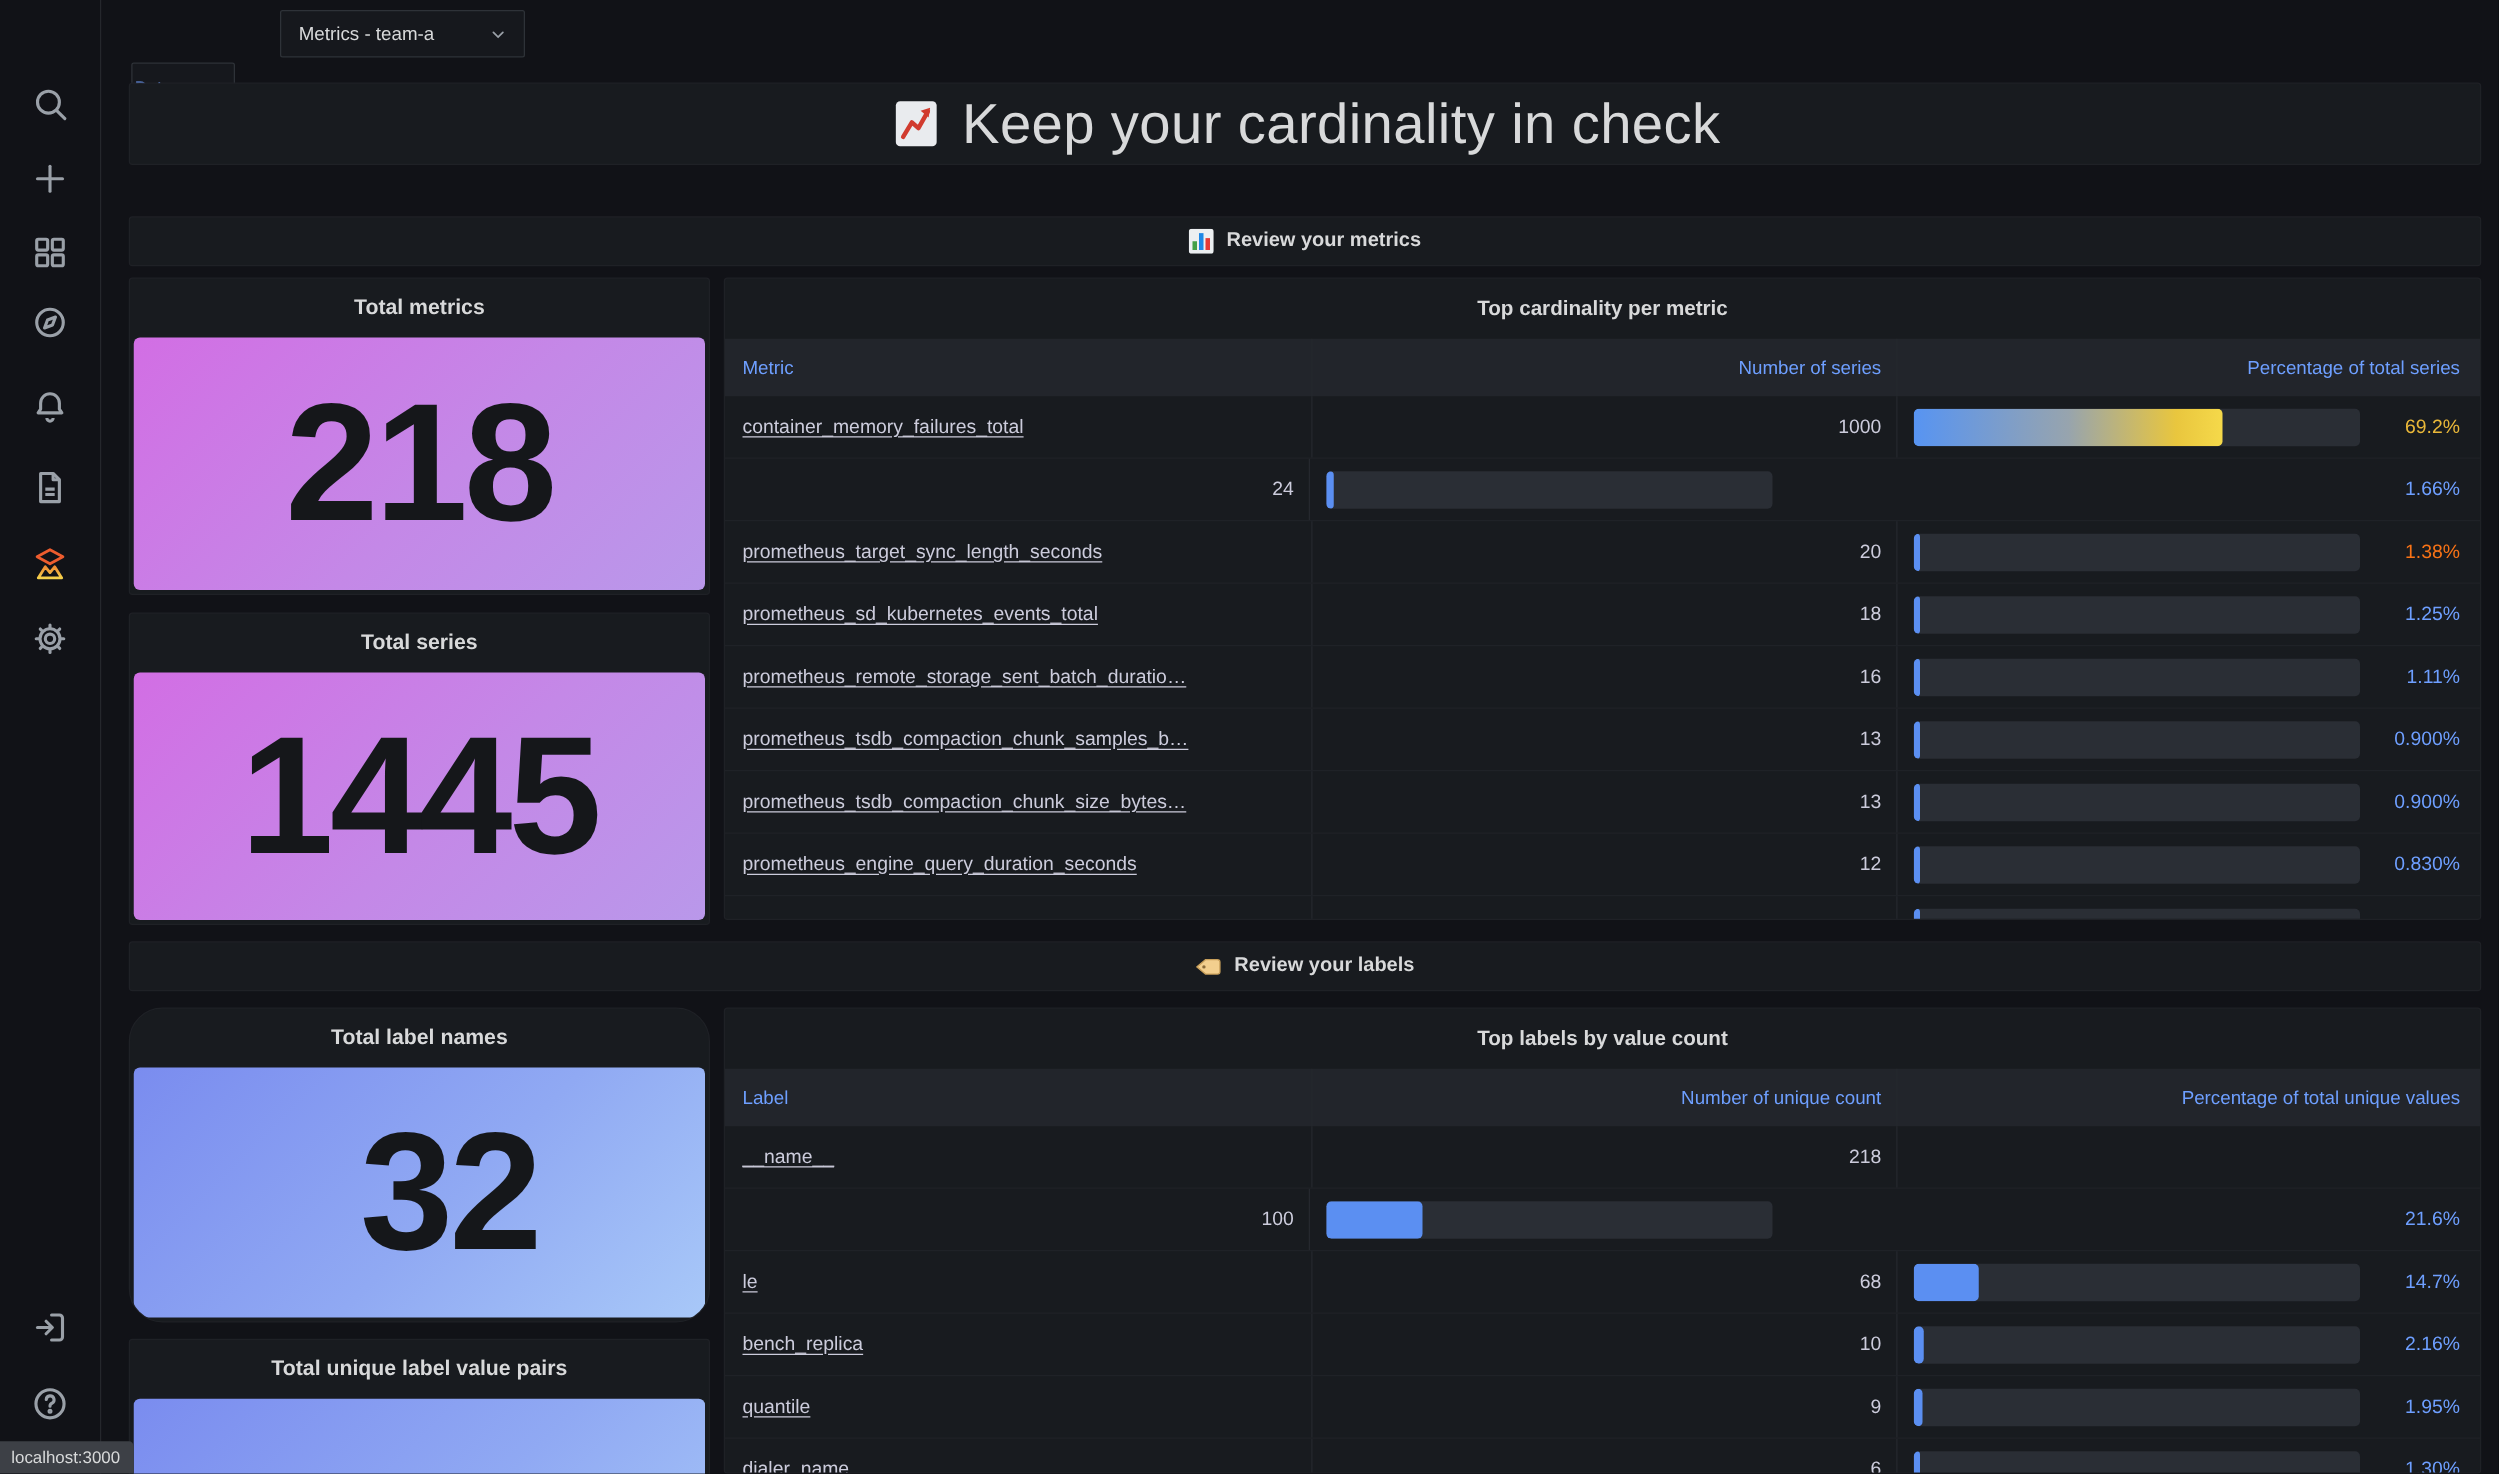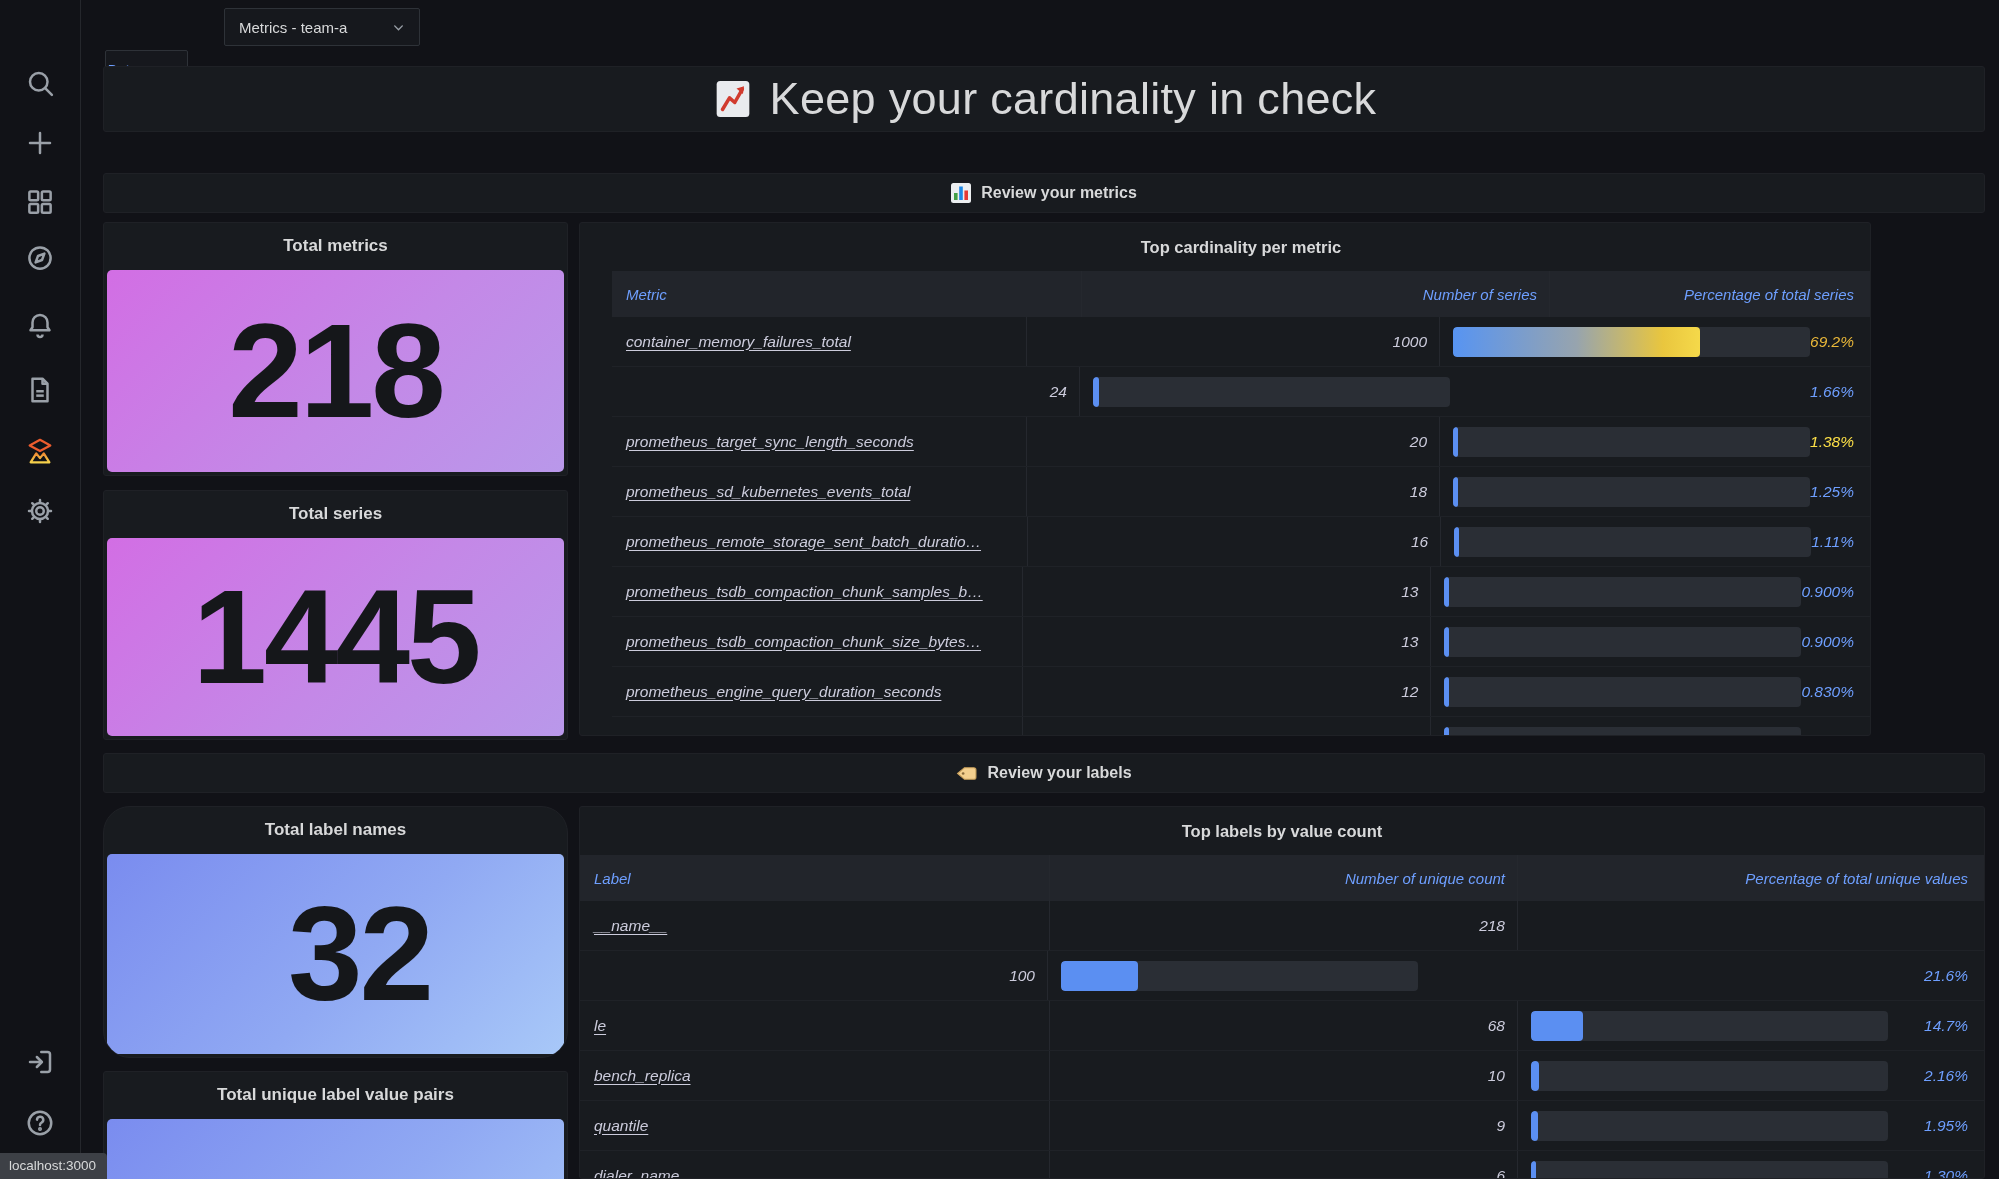--- a/index.html
+++ b/index.html
@@ -42,26 +42,26 @@
              display:flex;align-items:center;justify-content:center;}
   .stat-value{font-size:134px;font-weight:700;color:#15171a;letter-spacing:-3px;line-height:1;}
   .grad-purple{background:linear-gradient(135deg,#d26ee4 0%,#c488e7 55%,#b998ea 100%);}
   .grad-blue{background:linear-gradient(135deg,#7a8cef 0%,#90a9f3 55%,#a8c8f8 100%);padding-left:48px;}
   .stat-tm{left:103px;top:222px;width:465px;height:254px;}
   .stat-ts{left:103px;top:490px;width:465px;height:250px;}
   .stat-ln{left:103px;top:806px;width:465px;height:252px;border-radius:27px;}
   .stat-up{left:103px;top:1071px;width:465px;height:254px;}
 
   
-  .tbl-metrics{left:579px;top:222px;width:1292px;height:514px;padding-left:32px;}
+  .tbl-metrics{left:579px;top:222px;width:1406px;height:514px;}
   .tbl-labels{left:579px;top:806px;width:1406px;height:373px;}
   .tbl-title{height:48px;display:flex;align-items:center;justify-content:center;
              font-size:16.5px;font-weight:700;color:#d8d9da;}
   .tbl-header{display:flex;height:46px;background:#22252b;font-size:15px;color:#6e9fff;}
-  .th,.td{box-sizing:border-box;display:flex;align-items:center;font-style:italic;}
+  .th,.td{box-sizing:border-box;display:flex;align-items:center;}
   .c1{width:470px;padding-left:14px;border-right:1px solid #25282e;}
   .c2{width:468px;justify-content:flex-end;padding-right:12px;border-right:1px solid #25282e;}
   .c3{flex:1;justify-content:space-between;padding:0 16px 0 13px;}
   .trow{display:flex;height:49px;border-bottom:1px solid #1f2227;font-size:15.5px;color:#ccccdc;}
   .mlink{color:#ccccdc;text-decoration:underline;text-underline-offset:3px;cursor:pointer;
          white-space:nowrap;}
   .bar{width:357px;height:30px;background:#2a2e35;border-radius:4px;overflow:hidden;}
   .fill{height:100%;border-radius:4px;min-width:5px;}
   .fill[data-type="gradient"]{background:linear-gradient(90deg,#5794F2 0%,#97a4ae 50%,#e9c63e 85%,#f5d94a 100%);}
   .fill[data-type="solid"]{background:#5b8ff2;}
@@ -239,21 +239,21 @@
     </div>
     <div class="trow">
       <div class="td c1">
           <span class="mlink">prometheus_target_sync_length_seconds</span>
         </div>
       <div class="td c2">20</div>
       <div class="td c3">
           <div class="bar">
             <div class="fill" data-type="solid" style="width: 1.38%;"></div>
           </div>
-          <span class="pct" style="color: #fde047;">1.38%</span>
+          <span class="pct" style="color: #f97316;">1.38%</span>
         </div>
     </div>
     <div class="trow">
       <div class="td c1">
           <span class="mlink">prometheus_sd_kubernetes_events_total</span>
         </div>
       <div class="td c2">18</div>
       <div class="td c3">
           <div class="bar">
             <div class="fill" data-type="solid" style="width: 1.25%;"></div>

